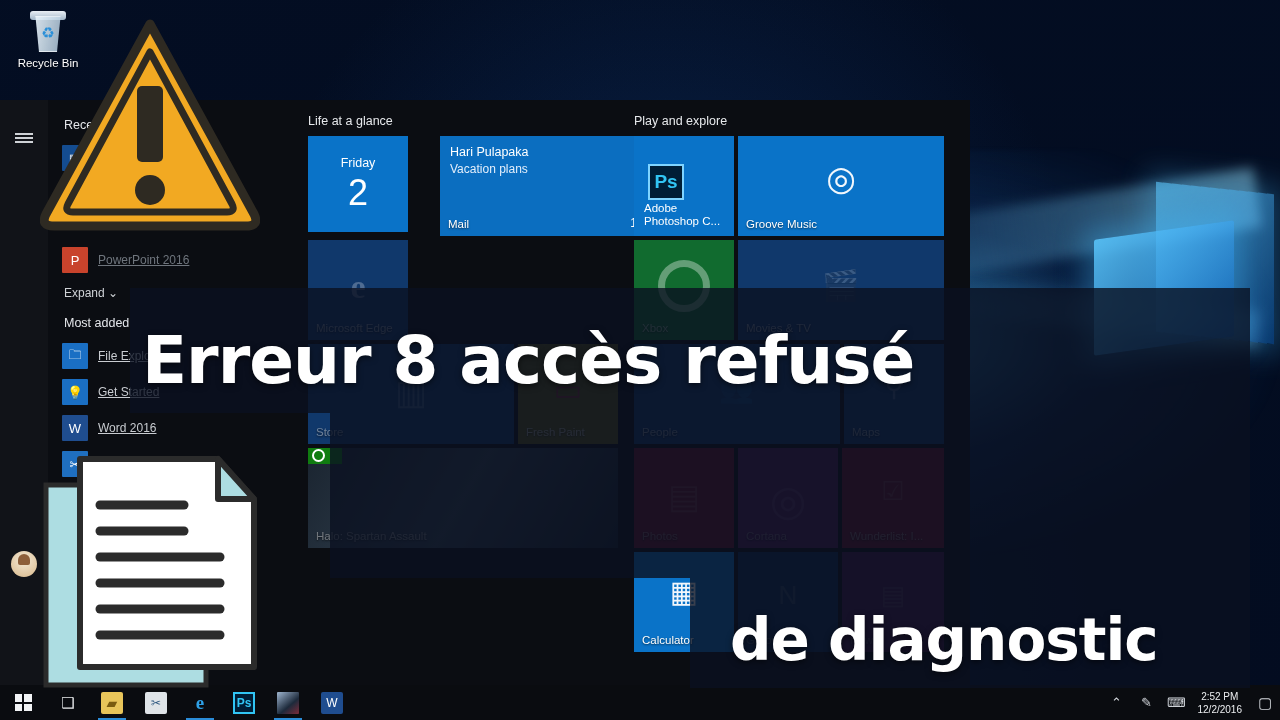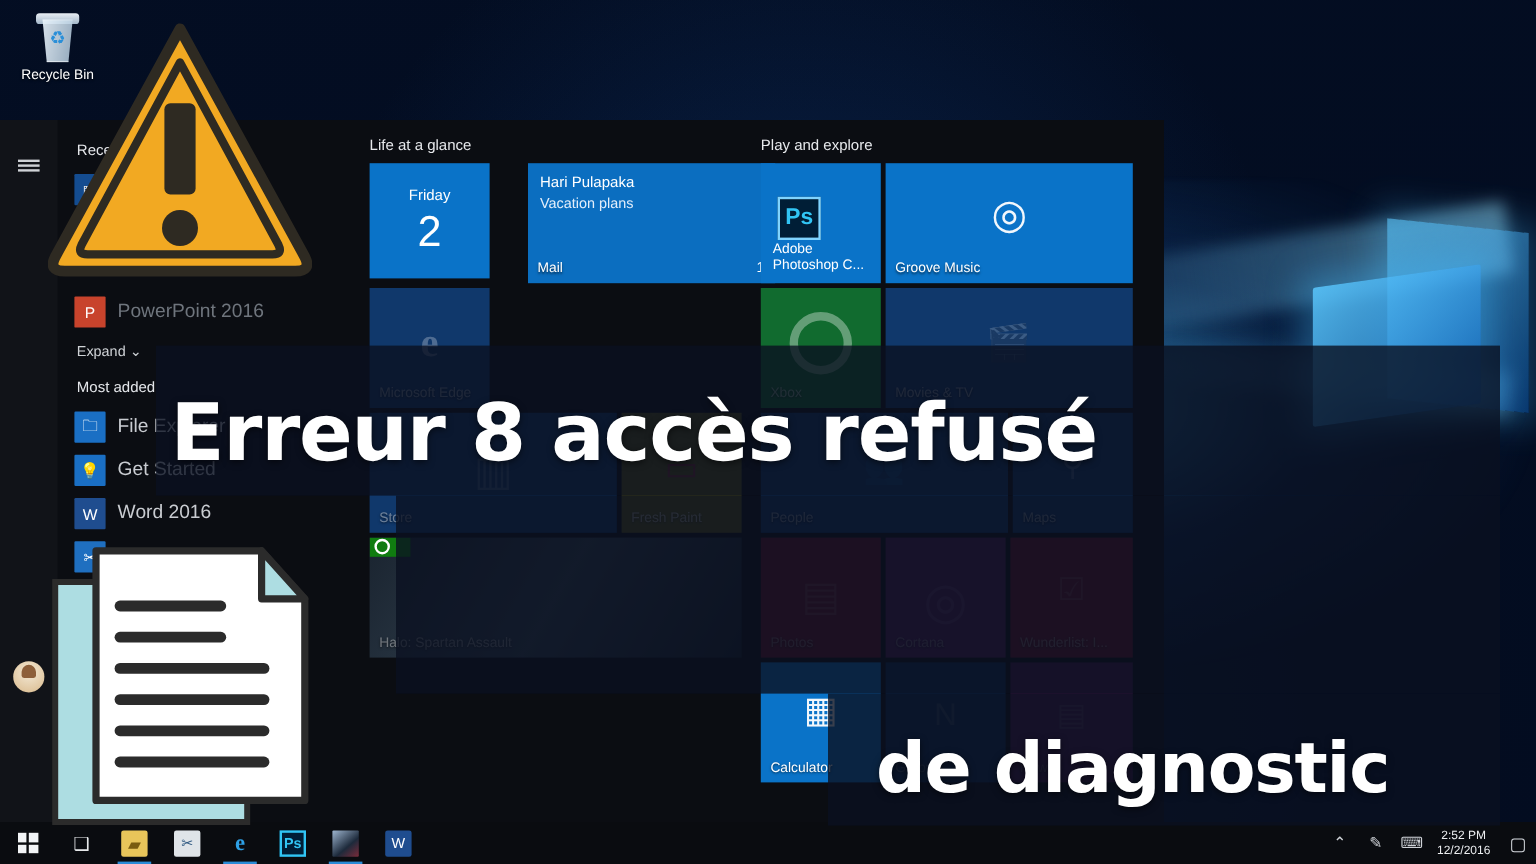--- a/index.html
+++ b/index.html
@@ -119,21 +119,21 @@
     width: 26px; height: 26px; flex: 0 0 26px;
     display: flex; align-items: center; justify-content: center;
     font-size: 13px; color: #fff; border-radius: 1px;
   }
   .ico-ppt { background: #c8432c; }
   .ico-folder { background: #1a6fc4; }
   .ico-bulb { background: #1a6fc4; }
   .ico-word { background: #1f4d8f; }
   .ico-snip { background: #1f6fc0; }
   .ico-generic { background: #15539e; }
-  .sm-applabel { font-size: 16px; color: #c9ccd1; }
+  .sm-applabel { font-size: 12px; color: #c9ccd1; text-decoration: underline; }
   .sm-expand { font-size: 12px; color: #cfd2d6; margin: 8px 0 4px 2px; }
 
   
   .sm-tiles {
     position: absolute; left: 300px; top: 0; width: 670px; height: 585px;
     padding: 14px 0 0 10px;
   }
   .tile-group-title {
     position: absolute; font-size: 12.5px; color: #e7e9ec;
   }

